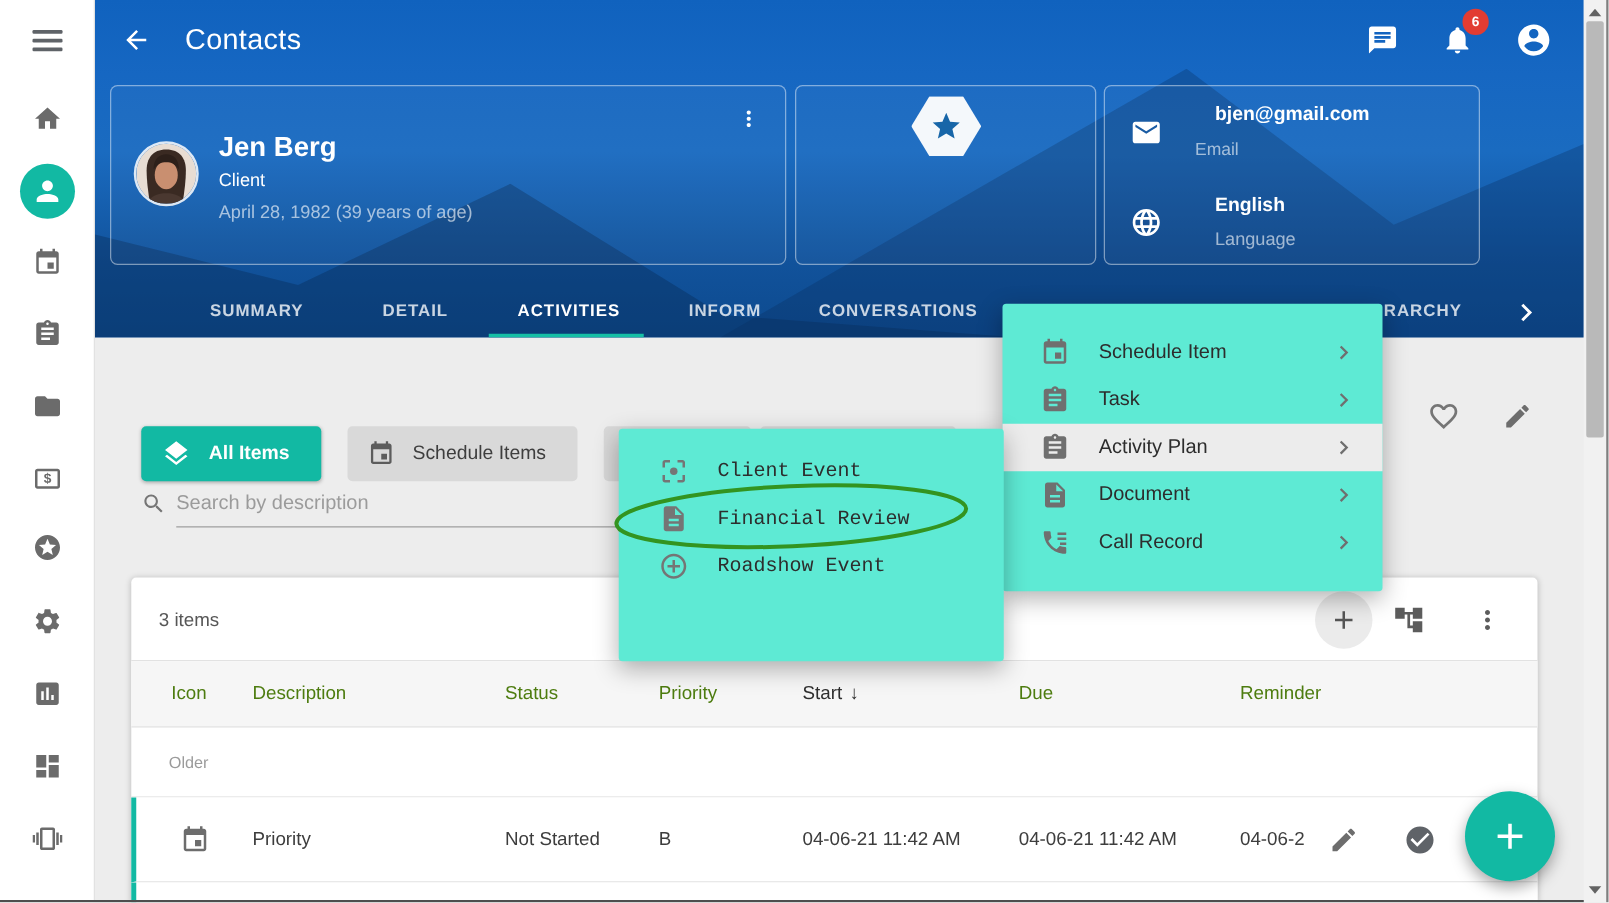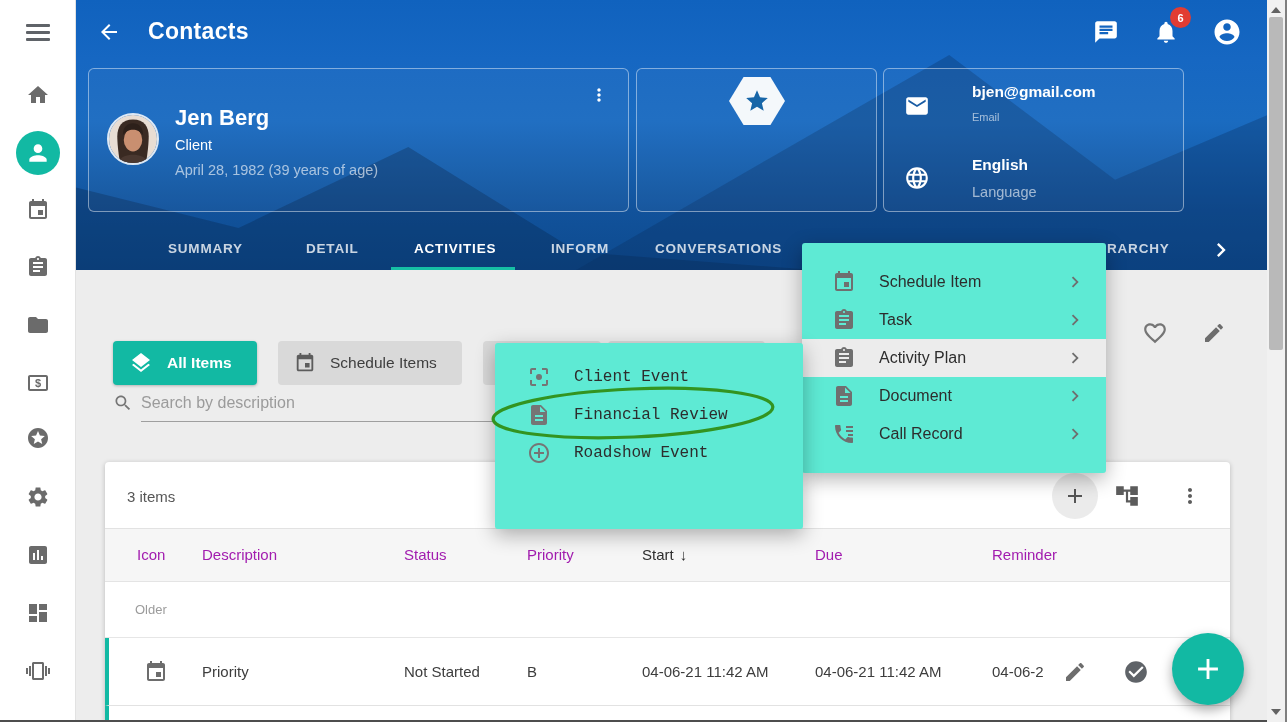--- a/index.html
+++ b/index.html
@@ -19,21 +19,21 @@
   
   #header { position:absolute; left:76px; top:0; width:1191px; height:270px; overflow:hidden;
     background:linear-gradient(180deg,#1062be 0%,#1667c2 22%,#1a6bc0 45%,#11529b 78%,#0d4a8e 100%); z-index:5; }
   .mtn { position:absolute; pointer-events:none; }
   .m1 { left:0; top:120px; width:62%; height:150px; background:rgba(8,42,85,.38);
         clip-path:polygon(0 100%, 0 45%, 22% 72%, 45% 18%, 68% 88%, 100% 100%); }
   .m2 { right:0; top:55px; width:58%; height:215px; background:rgba(9,48,96,.32);
         clip-path:polygon(0 100%, 28% 48%, 54% 0, 78% 58%, 100% 28%, 100% 100%); }
 
   .appbar-back { position:absolute; left:21px; top:20px; color:#fff; cursor:pointer; }
-  .appbar-title { position:absolute; left:72px; top:18px; color:#fff; font-size:23px; font-weight:bold; letter-spacing:.3px; }
+  .appbar-title { position:absolute; left:72px; top:18px; color:#fff; font-size:23px; font-weight:normal; letter-spacing:.3px; }
   .appbar-chat { position:absolute; left:1017px; top:19px; color:#fff; cursor:pointer; }
   .appbar-bell { position:absolute; left:1077px; top:19px; color:#fff; cursor:pointer; }
   .appbar-avatar { position:absolute; left:1136px; top:17px; color:#fff; cursor:pointer; }
   .bell-badge { position:absolute; left:1094px; top:7px; width:21px; height:21px; border-radius:50%;
     background:#e23c32; color:#fff; font-size:11px; font-weight:bold; display:flex; align-items:center; justify-content:center; z-index:2; }
 
   .hcard { position:absolute; top:68px; height:144px; border:1px solid rgba(255,255,255,.45);
     border-radius:6px; background:rgba(255,255,255,.03); }
   #card-profile { left:12px; width:541px; }
   #card-badge { left:560px; width:241px; }
@@ -45,21 +45,21 @@
   .profile-birth { position:absolute; left:86px; top:93px; color:rgba(255,255,255,.62); font-size:14.5px; }
   .card-dots { position:absolute; left:500px; top:16px; color:#fff; cursor:pointer; }
 
   .hexagon { position:absolute; left:92px; top:8px; width:56px; height:48px; background:#f4f8fb;
     clip-path:polygon(26% 0, 74% 0, 100% 50%, 74% 100%, 26% 100%, 0 50%);
     display:flex; align-items:center; justify-content:center; color:#1766a8; }
 
   .c3-icon-mail { position:absolute; left:20px; top:24px; color:#fff; }
   .c3-icon-globe { position:absolute; left:20px; top:96px; color:#fff; }
   .c3-val-email { position:absolute; left:88px; top:14px; color:#fff; font-size:15.5px; font-weight:bold; }
-  .c3-lab-email { position:absolute; left:88px; top:42px; color:rgba(255,255,255,.6); font-size:11px; }
+  .c3-lab-email { position:absolute; left:72px; top:42px; color:rgba(255,255,255,.6); font-size:14px; }
   .c3-val-lang { position:absolute; left:88px; top:87px; color:#fff; font-size:15.5px; font-weight:bold; }
   .c3-lab-lang { position:absolute; left:88px; top:115px; color:rgba(255,255,255,.6); font-size:14.5px; }
 
   .tabbar { position:absolute; left:0; top:228px; width:100%; height:42px; }
   .tab { position:absolute; top:0; height:42px; line-height:42px; color:rgba(255,255,255,.78);
     font-size:13.5px; font-weight:bold; letter-spacing:.8px; cursor:pointer; }
   .tab.active { color:#fff; }
   .tab-underline { position:absolute; left:315px; top:39px; width:124px; height:3px; background:#16bfa5; }
   .tab-chevron { position:absolute; left:1131px; top:8px; color:#fff; cursor:pointer; }
 
@@ -90,21 +90,21 @@
   #panel { position:absolute; left:29px; top:192px; width:1125px; height:260px; background:#fff;
     border-radius:4px 4px 0 0; box-shadow:0 1px 5px rgba(0,0,0,.22); }
   .panel-head { position:relative; height:67px; border-bottom:1px solid #e2e2e2; }
   .panel-count { position:absolute; left:22px; top:26px; font-size:15px; color:#565656; }
   .panel-add { position:absolute; left:947px; top:11px; width:46px; height:46px; border-radius:50%;
     background:#ebebeb; color:#555; display:flex; align-items:center; justify-content:center; cursor:pointer; }
   .panel-tree { position:absolute; left:1009px; top:21px; color:#5c5c5c; cursor:pointer; }
   .panel-dots { position:absolute; left:1073px; top:22px; color:#5c5c5c; cursor:pointer; }
 
   .col-row { position:relative; height:53px; background:#f6f6f6; border-bottom:1px solid #e4e4e4; }
-  .col { position:absolute; top:17px; font-size:15px; color:#a21caf; cursor:pointer; }
+  .col { position:absolute; top:17px; font-size:15px; color:#4d7c0f; cursor:pointer; }
   .col-sorted { color:#2f2f2f; }
   .col .arr { margin-left:6px; }
   .c-icon { left:32px; } .c-desc { left:97px; } .c-status { left:299px; } .c-prio { left:422px; }
   .c-start { left:537px; } .c-due { left:710px; } .c-rem { left:887px; }
 
   .group-row { position:relative; height:56px; border-bottom:1px solid #e6e6e6; }
   .group-label { position:absolute; left:30px; top:20px; font-size:13px; color:#9b9b9b; }
 
   .data-row { position:relative; height:68px; border-bottom:1px solid #e2e2e2; border-left:4px solid #12b9a3; cursor:pointer; background:#fff; }
   .cell { position:absolute; top:25px; font-size:15px; color:#3d3d3d; }

